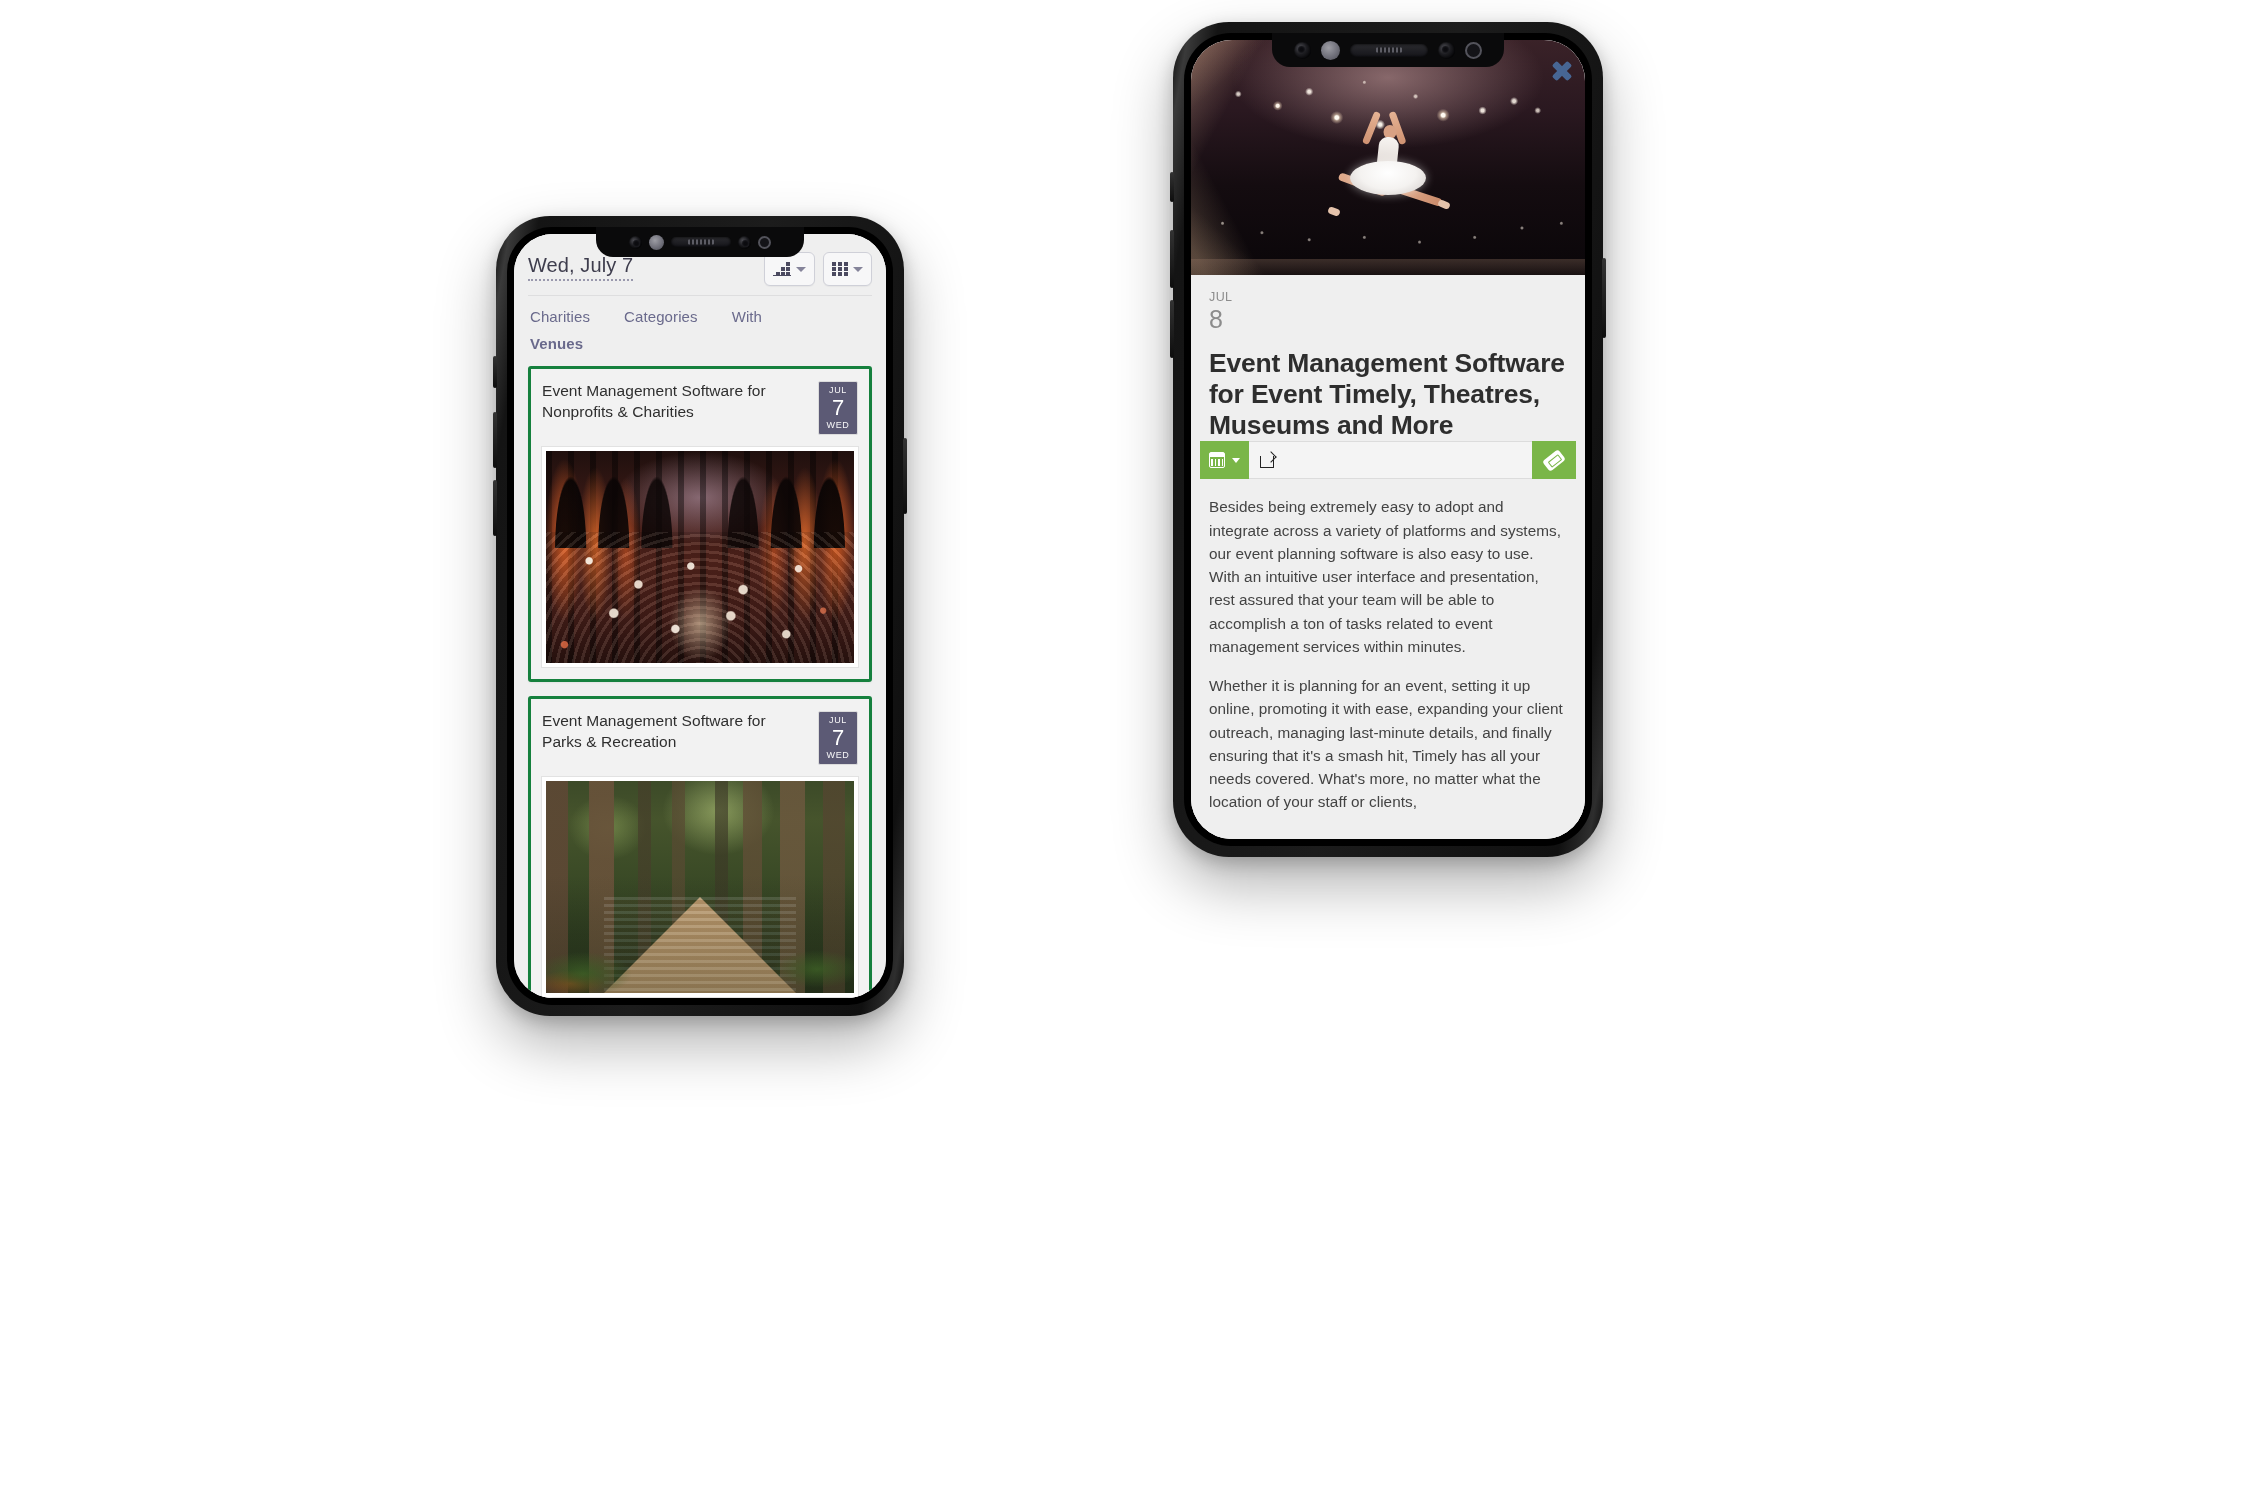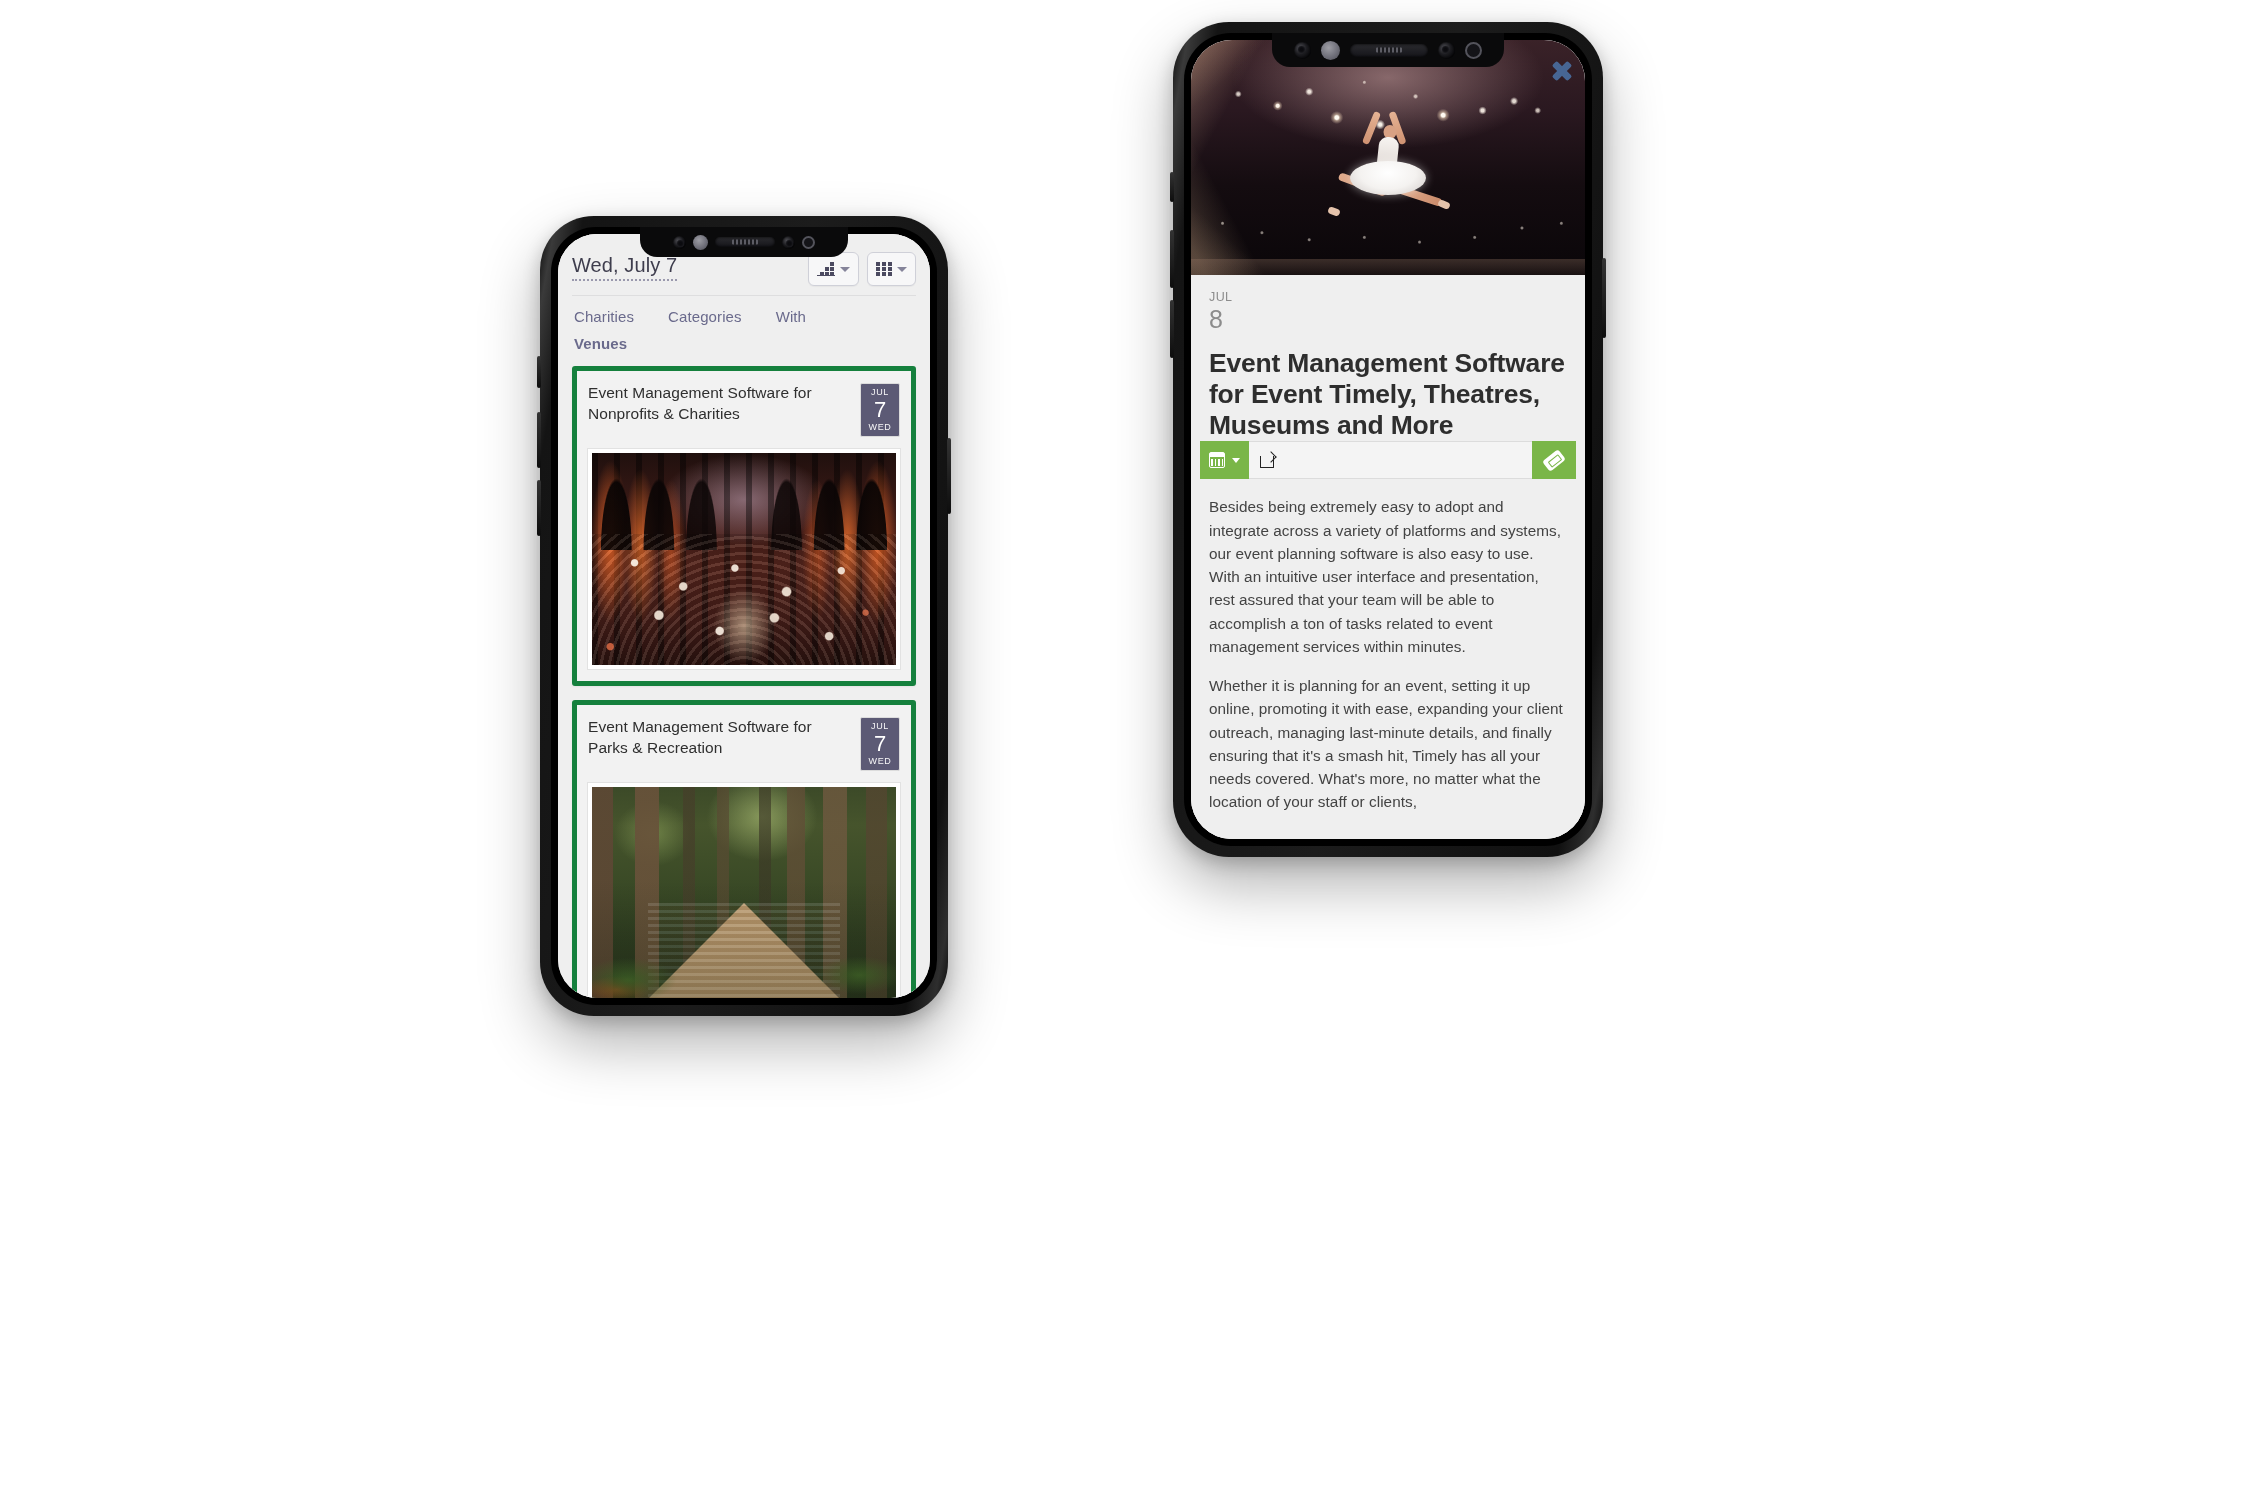--- a/index.html
+++ b/index.html
@@ -87,21 +87,21 @@
     border-radius:1px;
   }
   .notch .ring {
     width: 17px; height: 17px; border-radius: 50%;
     background: #141418;
     border: 2px solid #53535b;
   }
 
   
   #phoneLeft {
-    left: 540px; top: 216px;
+    left: 496px; top: 216px;
     width: 408px; height: 800px;
     border-radius: 54px;
   }
   #phoneLeft .bezel { border-radius: 45px; }
   #phoneLeft .screen { border-radius: 39px; background: #efefef; }
   #phoneLeft .notch {
     width: 208px; height: 30px;
     border-bottom-left-radius: 17px;
     border-bottom-right-radius: 17px;
     gap: 7px;
@@ -183,21 +183,21 @@
     letter-spacing: .1px;
   }
 
   .agenda-list {
     flex: 1 1 auto;
     padding: 4px 14px 0 14px;
     overflow: hidden;
   }
   .event-card {
     background: #f2f2f2;
-    border: 5px solid #15803d;
+    border: 3px solid #15803d;
     border-radius: 3px;
     margin-bottom: 14px;
     box-shadow: 0 1px 2px rgba(0,0,0,.05);
   }
   .event-card-head {
     display: flex; align-items: flex-start; gap: 10px;
     padding: 12px 11px 11px 11px;
   }
   .event-title {
     flex: 1 1 auto;

